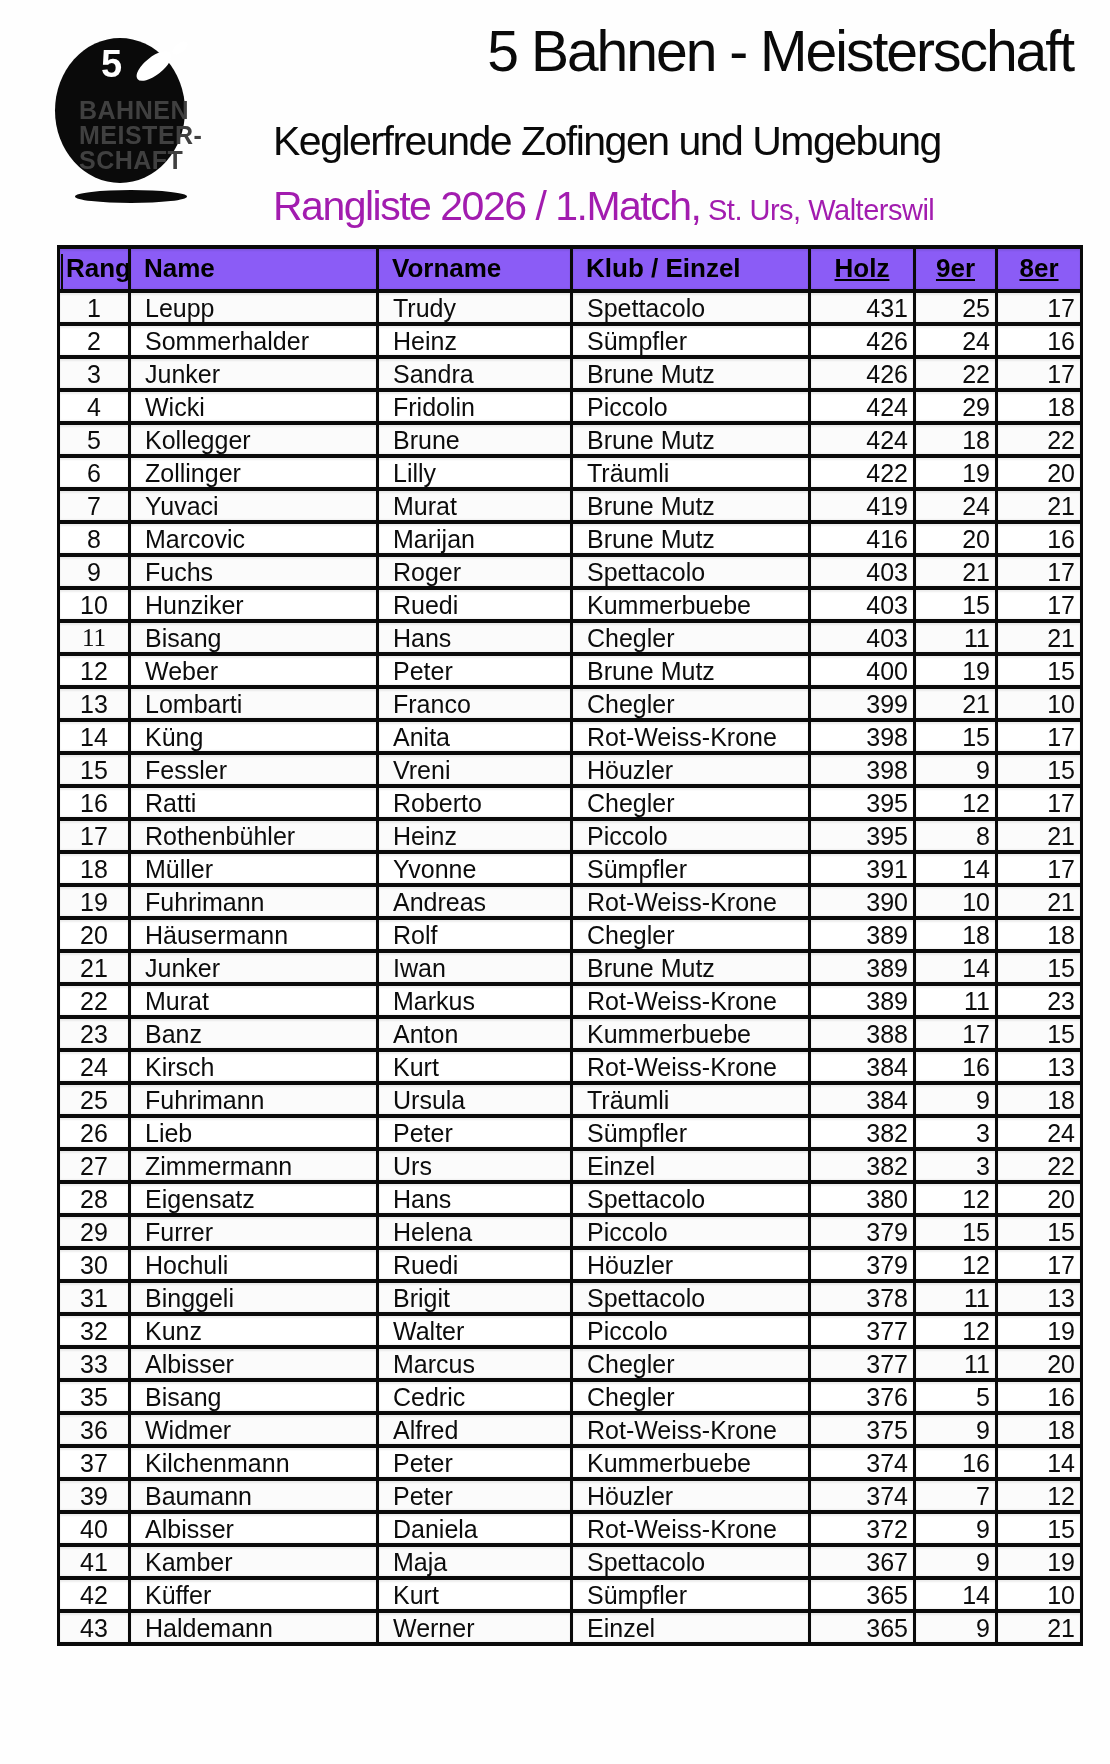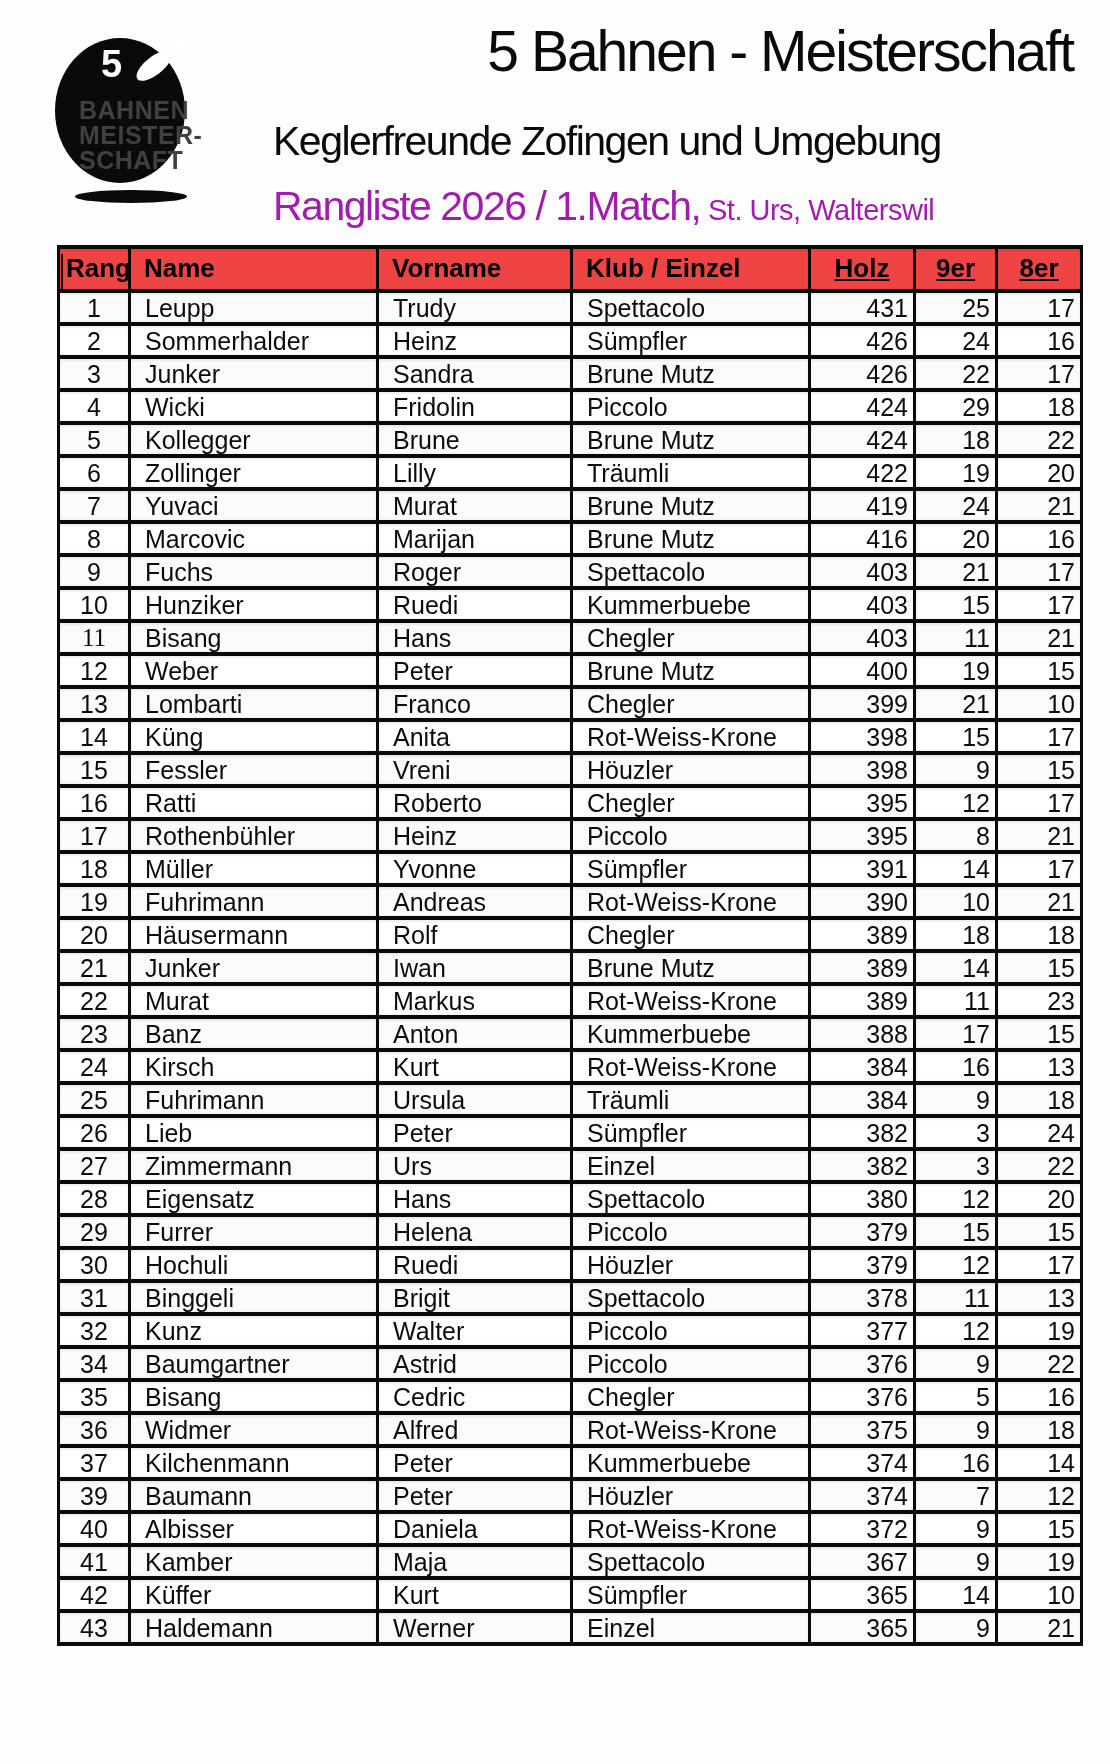--- a/index.html
+++ b/index.html
@@ -64,21 +64,21 @@
   .title-rank .small {
     font-size: 29px; letter-spacing: -0.5px;
   }
 
   
   .ranking { position: absolute; left: 57px; top: 245px; }
   table {
     border-collapse: collapse;
     table-layout: fixed;
     width: 1023px;
-    background: #ef4444;
+    background: #8b5cf6;
   }
   th, td {
     border-left: 3px solid #0a0a0a;
     border-right: 3px solid #0a0a0a;
     border-top: 4px solid #0a0a0a;
     border-bottom: 4px solid #0a0a0a;
     overflow: hidden; white-space: nowrap;
     box-shadow: inset 0 2px 2px rgba(0,0,0,0.07), inset 0 -1px 2px rgba(0,0,0,0.05);
   }
   th {
@@ -433,27 +433,27 @@
           <tr>
             <td class="c-rang">32</td>
             <td class="c-text">Kunz</td>
             <td class="c-text">Walter</td>
             <td class="c-text">Piccolo</td>
             <td class="c-num">377</td>
             <td class="c-num">12</td>
             <td class="c-num">19</td>
           </tr>
           <tr>
-            <td class="c-rang">34</td>
-            <td class="c-text">Baumgartner</td>
-            <td class="c-text">Astrid</td>
-            <td class="c-text">Piccolo</td>
-            <td class="c-num">376</td>
-            <td class="c-num">9</td>
-            <td class="c-num">22</td>
+            <td class="c-rang">33</td>
+            <td class="c-text">Albisser</td>
+            <td class="c-text">Marcus</td>
+            <td class="c-text">Chegler</td>
+            <td class="c-num">377</td>
+            <td class="c-num">11</td>
+            <td class="c-num">20</td>
           </tr>
           <tr>
             <td class="c-rang">35</td>
             <td class="c-text">Bisang</td>
             <td class="c-text">Cedric</td>
             <td class="c-text">Chegler</td>
             <td class="c-num">376</td>
             <td class="c-num">5</td>
             <td class="c-num">16</td>
           </tr>

